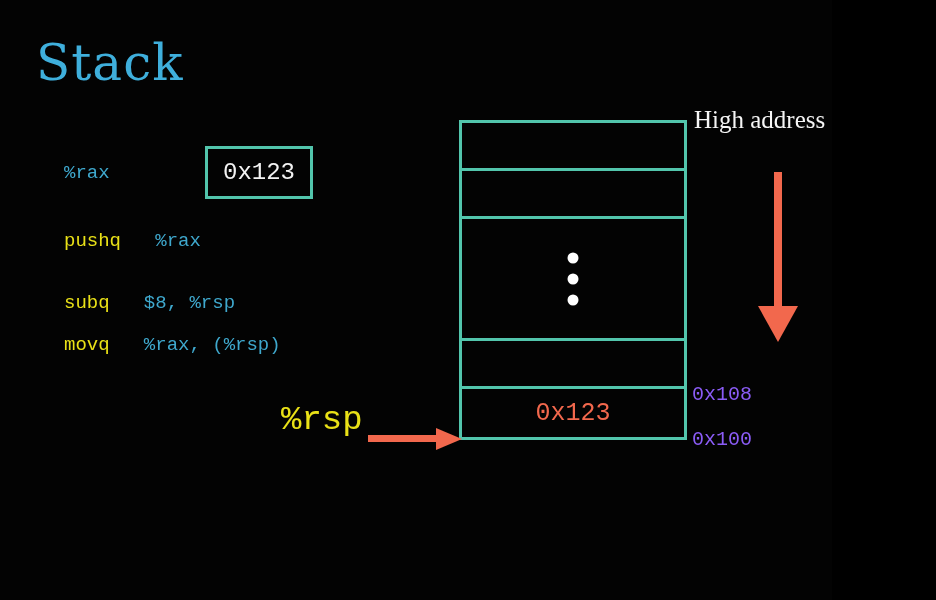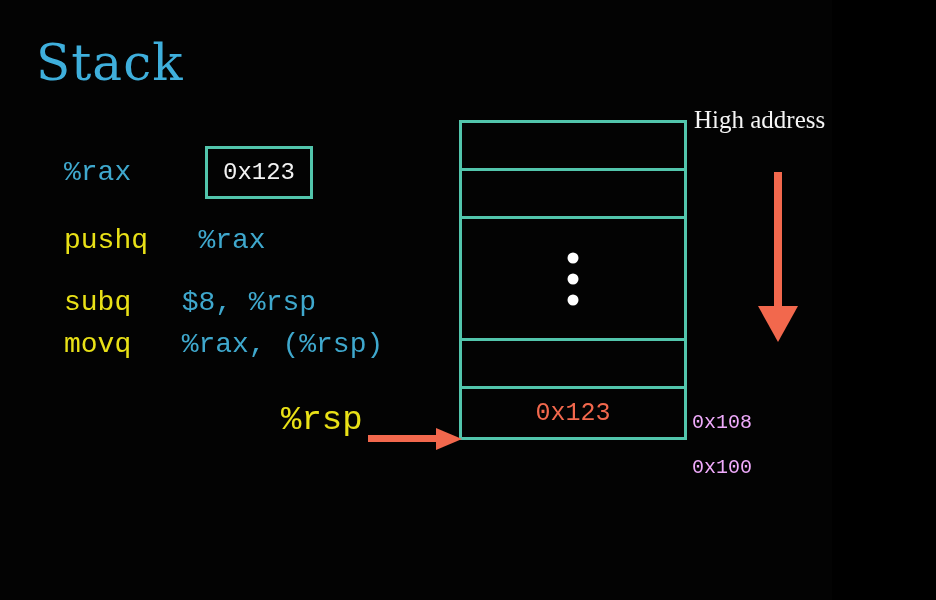--- a/index.html
+++ b/index.html
@@ -33,21 +33,21 @@
   #code {
     position: absolute;
     left: 64px;
     top: 150px;
     width: 360px;
   }
   .code-line {
     position: absolute;
     white-space: pre;
     font-family: "Liberation Mono", "DejaVu Sans Mono", monospace;
-    font-size: 28px;
+    font-size: 19px;
     line-height: 30px;
     text-align: right;
   }
   .mn  { color: #E9E117; }
   .op  { color: #3FA8CD; }
 
   .line-rax   { top: 8px;   left: 0; }
   .line-push  { top: 76px;  left: 0; }
   .line-subq  { top: 138px; left: 0; }
   .line-movq  { top: 180px; left: 0; }
@@ -131,23 +131,22 @@
     border-radius: 50%;
     background: #FFFFFF;
   }
 
   
   .addr {
     position: absolute;
     left: 692px;
     font-size: 20px;
     font-family: "Liberation Mono", "DejaVu Sans Mono", monospace;
-    color: #f0abfc;
-    white-space: nowrap;
-    margin-top: 28px;
+    color: #8b5cf6;
+    white-space: nowrap;
   }
   #addr-108 { top: 383px; }
   #addr-100 { top: 428px; }
 
   
   #high-address {
     position: absolute;
     left: 694px;
     top: 106px;
     font-family: Liberation Serif, serif;

